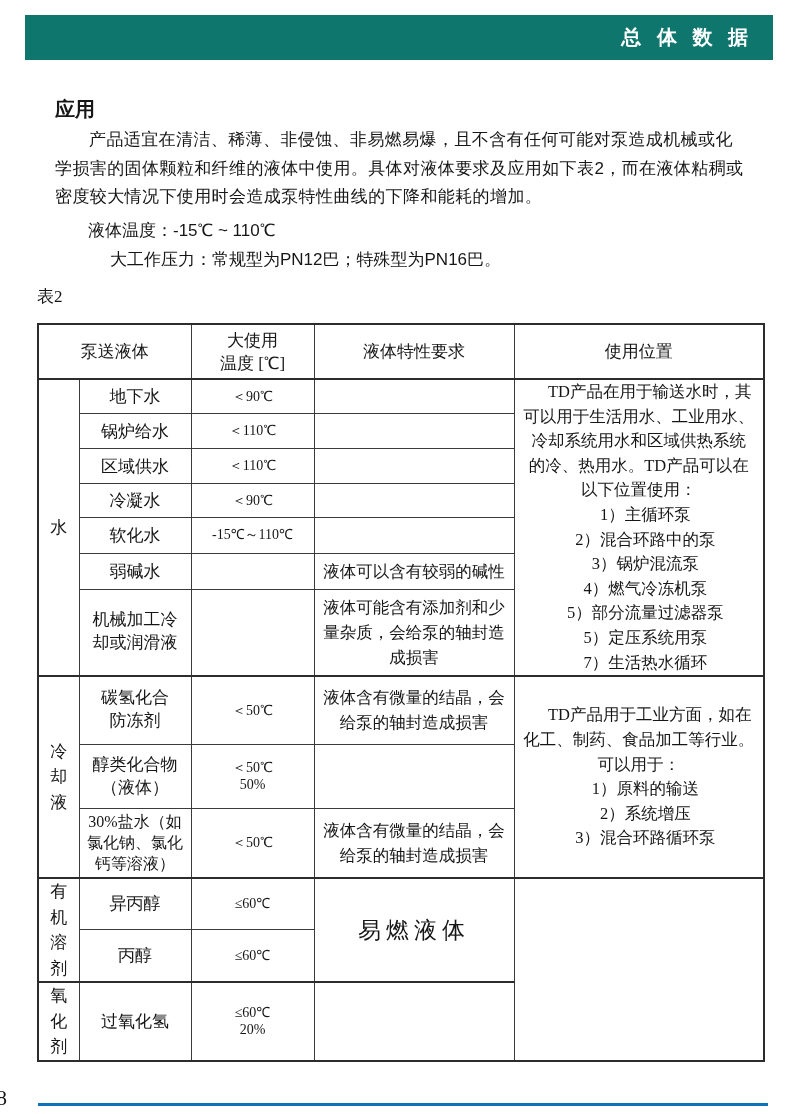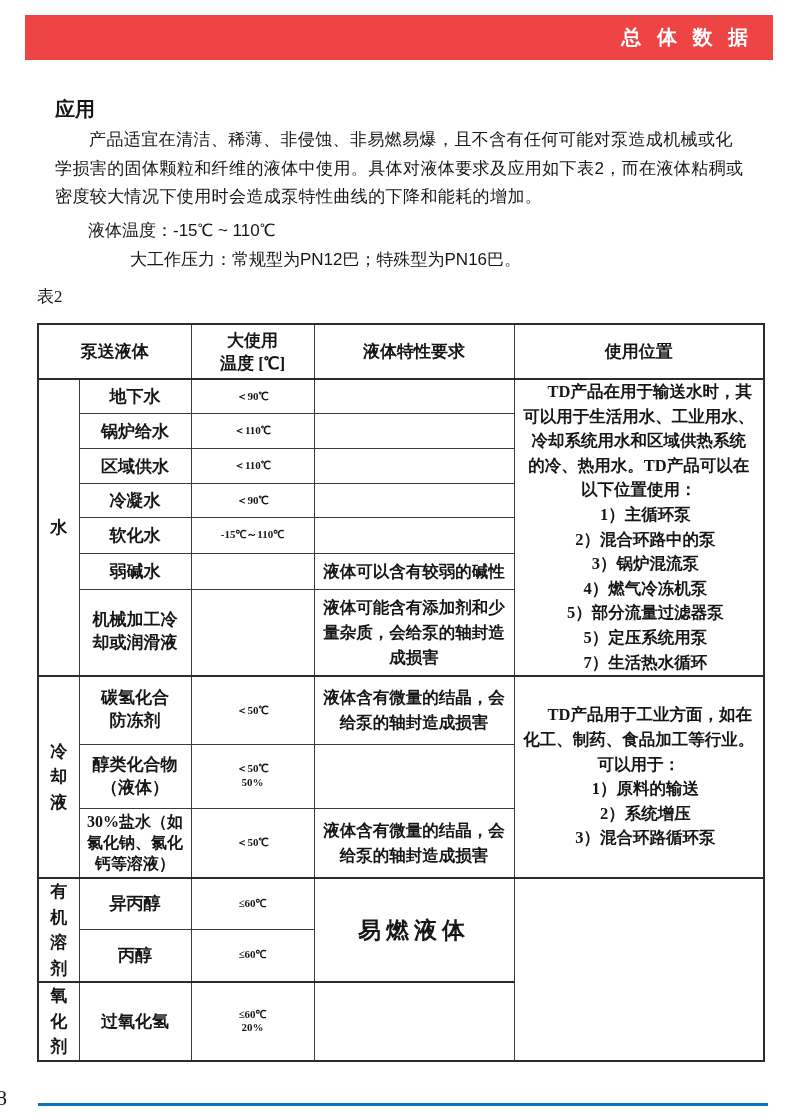--- a/index.html
+++ b/index.html
@@ -11,21 +11,21 @@
     color: #161616;
     position: relative;
     overflow: hidden;
   }
   .pre { white-space: pre-line; }
 
   
   .header-bar {
     position: absolute; left: 25px; top: 15px;
     width: 748px; height: 45px;
-    background: #ef4444;
+    background: #0f766e;
     display: flex; align-items: center; justify-content: flex-end;
     padding-right: 20px;
   }
   .header-title {
     color: #ffffff; font-weight: bold; font-size: 20px;
     letter-spacing: 5px;
     font-family: "Liberation Sans", sans-serif;
   }
 
   
@@ -38,51 +38,49 @@
     font-size: 17px; line-height: 28.5px; letter-spacing: 0.4px;
     text-indent: 2em;
   }
   .temp-line {
     position: absolute; left: 88px; top: 219px;
     font-size: 17px;
   }
   .pressure-line {
     position: absolute; left: 110px; top: 248px;
     font-size: 17px;
-    margin-left: 20px;
   }
 
   
   .table-caption {
     position: absolute; left: 37px; top: 285px; width: 726px;
     text-align: left; font-size: 17px;
     font-family: "Liberation Serif", serif;
   }
   table.spec {
     position: absolute; left: 37px; top: 323px;
     width: 726px;
     border-collapse: collapse; table-layout: fixed;
     font-family: "Liberation Serif", serif;
     font-size: 17px; color: #161616;
     border: 2px solid #2c2c2c;
-    font-weight: bold;
   }
   table.spec td {
     border: 1px solid #3a3a3a;
     padding: 0; text-align: center; vertical-align: middle;
     overflow: hidden;
   }
   tr.head td { border-bottom: 2px solid #2c2c2c; font-size: 17px; }
   tr.group-sep td { border-top: 2px solid #2c2c2c; }
 
   .vtxt { width: 1.15em; margin: 0 auto; word-break: break-all; line-height: 1.5; }
 
   td.name-left { text-align: left; padding-left: 14px; line-height: 1.35; }
   td.name-salt { text-align: left; padding-left: 8px; font-size: 16px; line-height: 1.32; margin-left: 44px; }
-  td.temp-cell { font-size: 11px; line-height: 1.25; margin-left: 20px; }
+  td.temp-cell { font-size: 14px; line-height: 1.25; margin-left: 20px; }
   td.req {
     text-align: left; padding: 4px 6px;
     font-size: 16.5px; line-height: 25px;
   }
   td.req-flam { text-align: center; letter-spacing: 5px; font-size: 23px; }
 
   td.usage {
     text-align: left; padding: 0 3px;
     font-size: 16.5px; line-height: 24.6px;
   }

